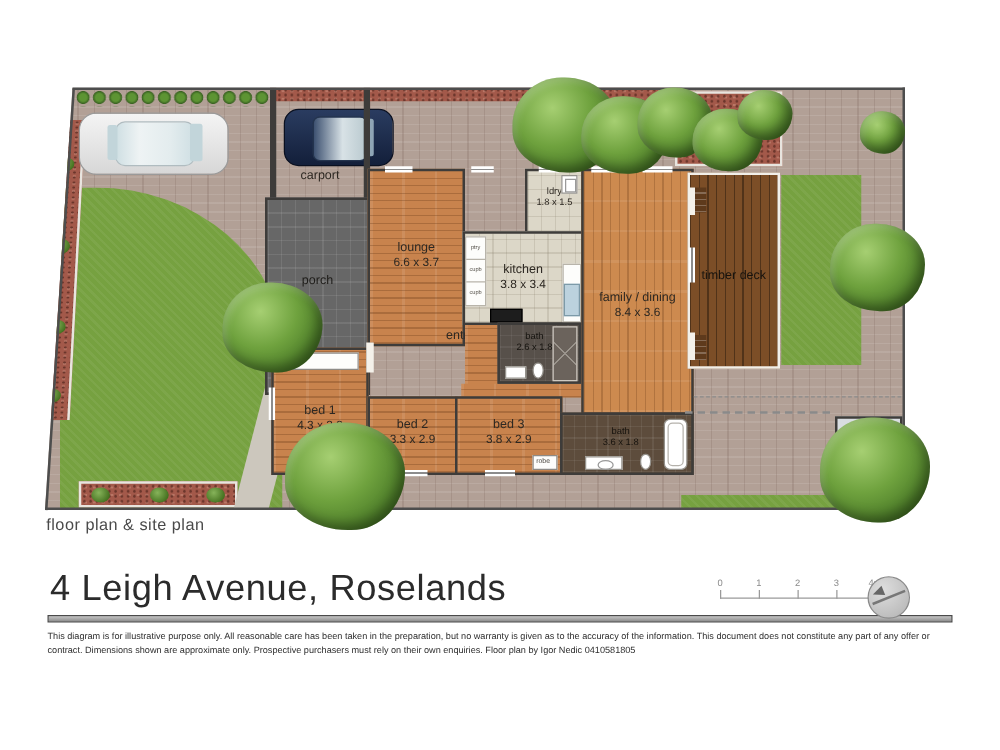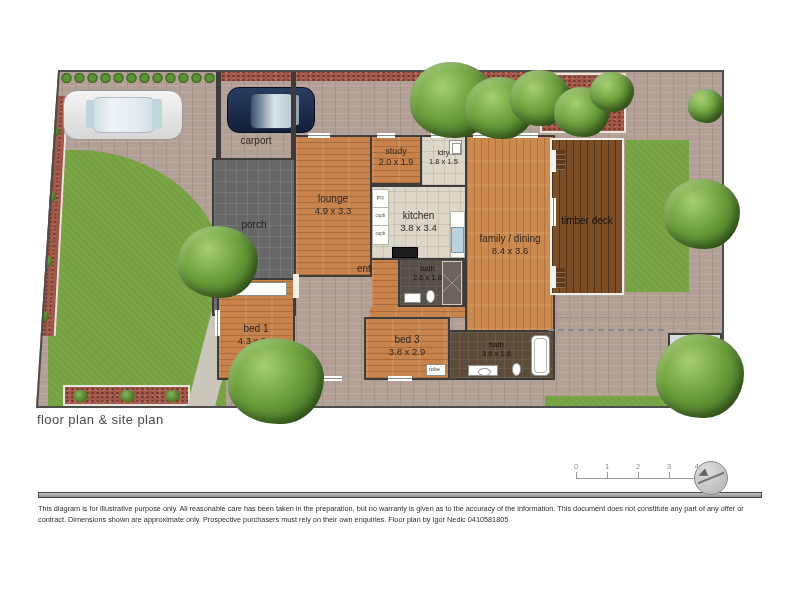--- a/index.html
+++ b/index.html
@@ -138,35 +138,29 @@
       <div class="tag" style="top:0;">carport</div>
     </div>
 
     <div class="room porchfloor" style="left:176px;top:88px;width:84px;height:158px;">
       <div class="tag" style="top:58px;color:#1f1d1a;">porch</div>
     </div>
 
     <div class="room wood-h" style="left:258px;top:65px;width:78px;height:142px;">
       <div class="tag" style="top:55px;">
         <div>lounge</div>
-        <div class="dims">4.9 x 3.3</div>
+        <div class="dims">6.6 x 3.7</div>
       </div>
       <div class="tag" style="top:125px;left:30px;right:-40px;">entry</div>
     </div>
 
     <div class="abs wood-h" style="left:336px;top:188px;width:28px;height:59px;"></div>
 
     <div class="abs wood-h" style="left:333px;top:237px;width:96px;height:11px;"></div>
 
-    <div class="room wood-h" style="left:334px;top:65px;width:52px;height:50px;">
-      <div class="tag tag-sm" style="top:9px;font-size:9px;">
-        <div>study</div>
-        <div>2.0 x 1.9</div>
-      </div>
-    </div>
 
     <div class="room tile" style="left:384px;top:65px;width:47px;height:52px;">
       <div class="tag tag-sm" style="top:11px;">
         <div>ldry</div>
         <div>1.8 x 1.5</div>
       </div>
       <div class="fix" style="right:3px;top:3px;width:13px;height:15px;">
         <div class="abs" style="left:2px;top:2px;width:7px;height:9px;border:1px solid #9a9a9a;"></div>
       </div>
     </div>
@@ -205,20 +199,27 @@
         <div class="dims">8.4 x 3.6</div>
       </div>
     </div>
 
     <div class="room wood-h" style="left:181px;top:208px;width:78px;height:102px;">
       <div class="robe" style="left:2px;top:2px;width:66px;height:14px;">robe</div>
       <div class="tag" style="top:42px;">
         <div>bed 1</div>
         <div class="dims">4.3 x 3.3</div>
       </div>
+    </div>
+    <div class="room wood-h" style="left:258px;top:247px;width:72px;height:63px;">
+      <div class="tag" style="top:14px;">
+        <div>bed 2</div>
+        <div class="dims">3.3 x 2.9</div>
+      </div>
+      <div class="robe" style="left:2px;bottom:2px;width:20px;height:12px;">robe</div>
     </div>
     <div class="room wood-h" style="left:328px;top:247px;width:86px;height:63px;">
       <div class="tag" style="top:14px;">
         <div>bed 3</div>
         <div class="dims">3.8 x 2.9</div>
       </div>
       <div class="robe" style="right:2px;bottom:2px;width:20px;height:12px;">robe</div>
     </div>
 
     <div class="room bathbrown" style="left:412px;top:260px;width:107px;height:50px;">
@@ -280,20 +281,21 @@
     <div class="tree" style="left:465px;top:77px;width:70px;height:62px;"></div>
     <div class="tree" style="left:510px;top:70px;width:60px;height:56px;"></div>
     <div class="tree" style="left:554px;top:87px;width:56px;height:50px;"></div>
     <div class="tree" style="left:590px;top:72px;width:44px;height:40px;"></div>
     <div class="tree" style="left:688px;top:89px;width:36px;height:34px;"></div>
     <div class="tree" style="left:664px;top:179px;width:76px;height:70px;"></div>
     <div class="tree" style="left:656px;top:334px;width:88px;height:84px;"></div>
   </div>
 
   <div class="caption">floor plan &amp; site plan</div>
+  <div class="title">4 Leigh Avenue, Roselands</div>
   <div class="titlebar"></div>
   <div class="disclaimer">This diagram is for illustrative purpose only. All reasonable care has been taken in the preparation, but no warranty is given as to the accuracy of the information. This document does not constitute any part of any offer or contract. Dimensions shown are approximate only. Prospective purchasers must rely on their own enquiries. Floor plan by Igor Nedic 0410581805</div>
 
   <div class="scalebar">
     <div class="base"></div>
     <div class="tick" style="left:0;"></div>
     <div class="tick" style="left:31px;"></div>
     <div class="tick" style="left:62px;"></div>
     <div class="tick" style="left:93px;"></div>
     <div class="tick" style="left:124px;"></div>

